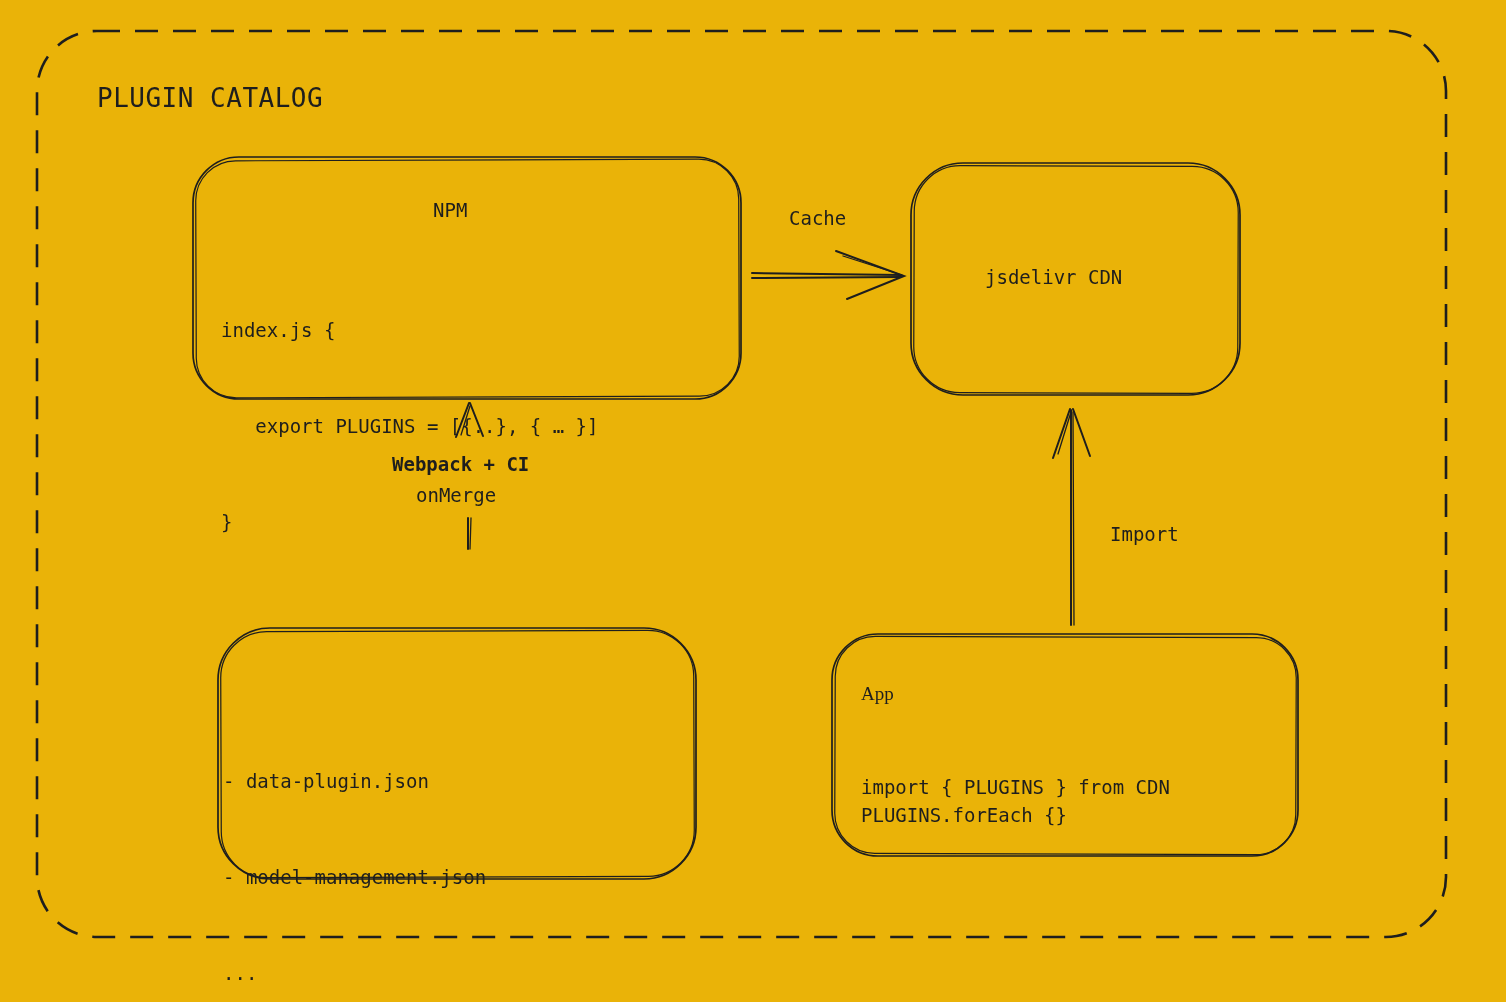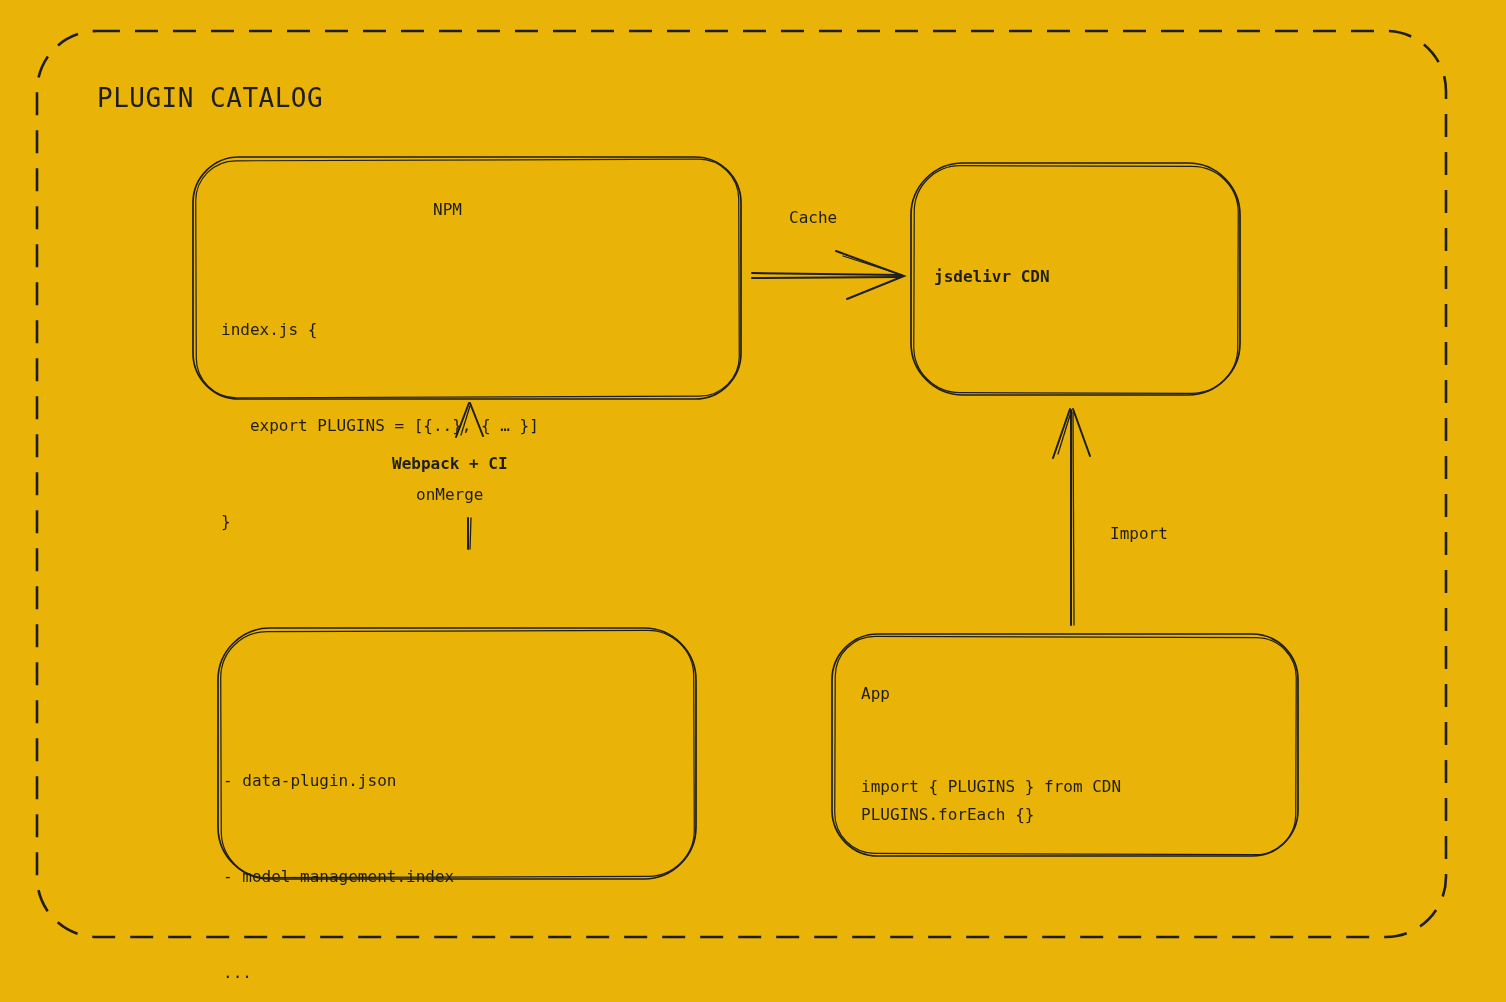--- a/index.html
+++ b/index.html
@@ -14,21 +14,21 @@
   }
   svg.layer {
     position: absolute;
     left: 0; top: 0;
     width: 1506px; height: 1002px;
   }
   svg.layer * { stroke: #1e1e1e; fill: none; }
   .label {
     position: absolute;
     white-space: pre;
-    font-size: 16px;
+    font-size: 19px;
     line-height: 30px;
   }
   .title { font-size: 26px; letter-spacing: 0.5px; }
   .code { line-height: 32px; }
 </style>
 </head>
 <body>
 
 <div class="canvas">
 
@@ -85,31 +85,31 @@
   <div class="label" style="left:433px; top:195px;">NPM</div>
 
   <div class="label code" style="left:221px; top:250px;">
     <div>index.js {</div>
     <div>   export PLUGINS = [{..}, { … }]</div>
     <div>}</div>
   </div>
 
   <div class="label" style="left:789px; top:203px;">Cache</div>
 
-  <div class="label" style="left:934px; top:262px;font-weight:bold;">jsdelivr CDN</div>
+  <div class="label" style="left:985px; top:262px;">jsdelivr CDN</div>
 
   <div class="label" style="left:392px; top:449px;font-weight:bold;">Webpack + CI</div>
   <div class="label" style="left:416px; top:480px;">onMerge</div>
 
 
   <div class="label code" style="left:223px; top:701px;">
     <div>- data-plugin.json</div>
-    <div>- model-management.index</div>
+    <div>- model-management.json</div>
     <div>...</div>
   </div>
 
   <div class="label" style="left:1110px; top:519px;">Import</div>
 
-  <div class="label" style="left:861px; top:679px;">App</div>
+  <div class="label" style="left:861px; top:679px;font-family:Liberation Serif, serif;">App</div>
   <div class="label" style="left:861px; top:772px;">import { PLUGINS } from CDN</div>
   <div class="label" style="left:861px; top:800px;">PLUGINS.forEach {}</div>
 
 </div>
 
 </body></html>

